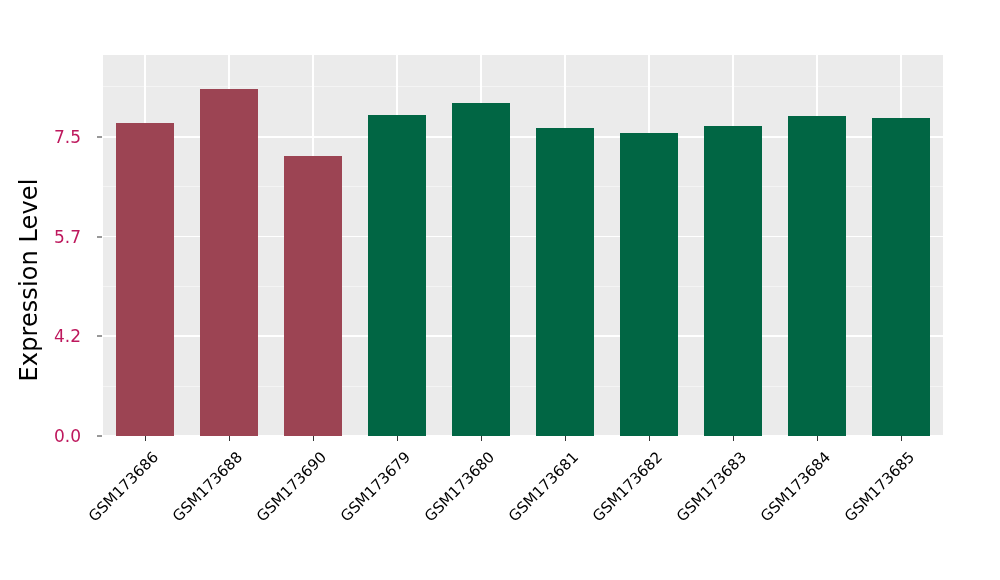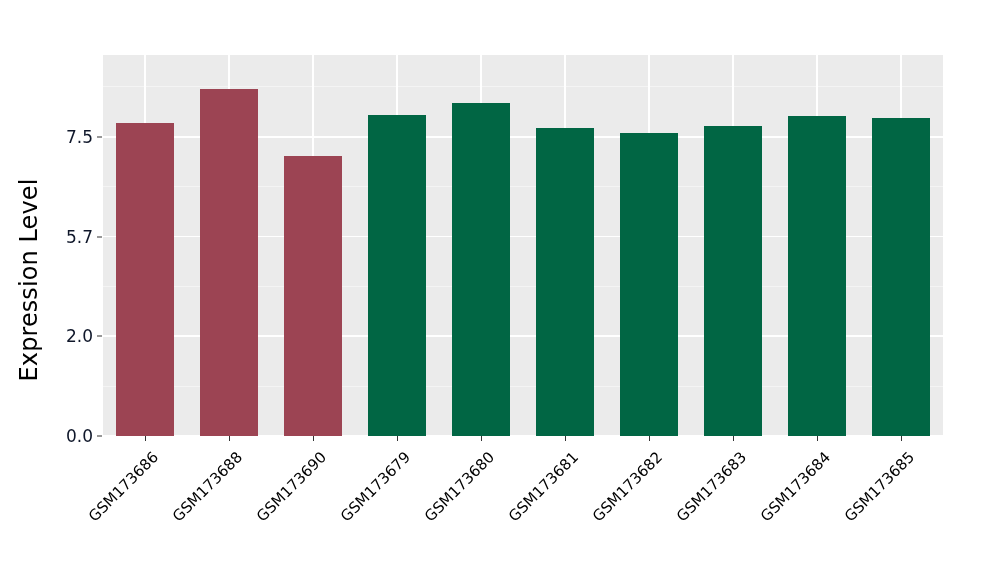--- a/index.html
+++ b/index.html
@@ -37,25 +37,25 @@
   }
   
   #y-axis-title-inner {
     position: relative;
     left: 10px;
   }
 
   
   .y-tick-label {
     position: absolute;
-    right: 0;
+    right: 12px;
     width: 46px;
     text-align: right;
     font-size: 17px;
-    color: #0f172a;
+    color: #be185d;
     transform: translateY(-50%);
     white-space: nowrap;
   }
   #y-tick-labels {
     position: absolute;
     left: 47px;
     top: 0;
     width: 46px;
     height: 580px;
   }
@@ -140,21 +140,21 @@
 <body>
 
 <div id="figure">
 
   <div id="y-axis-title">
     <span id="y-axis-title-inner">Expression Level</span>
   </div>
 
   <div id="y-tick-labels">
       <div class="y-tick-label" style="top: 436px;">0.0</div>
-      <div class="y-tick-label" style="top: 336.262px;">2.0</div>
+      <div class="y-tick-label" style="top: 336.262px;">4.2</div>
       <div class="y-tick-label" style="top: 236.524px;">5.7</div>
       <div class="y-tick-label" style="top: 136.785px;">7.5</div>
     </div>
   <div id="y-tick-marks">
       <div class="y-tick-mark" style="top: 436px;"></div>
       <div class="y-tick-mark" style="top: 336.262px;"></div>
       <div class="y-tick-mark" style="top: 236.524px;"></div>
       <div class="y-tick-mark" style="top: 136.785px;"></div>
     </div>
 

